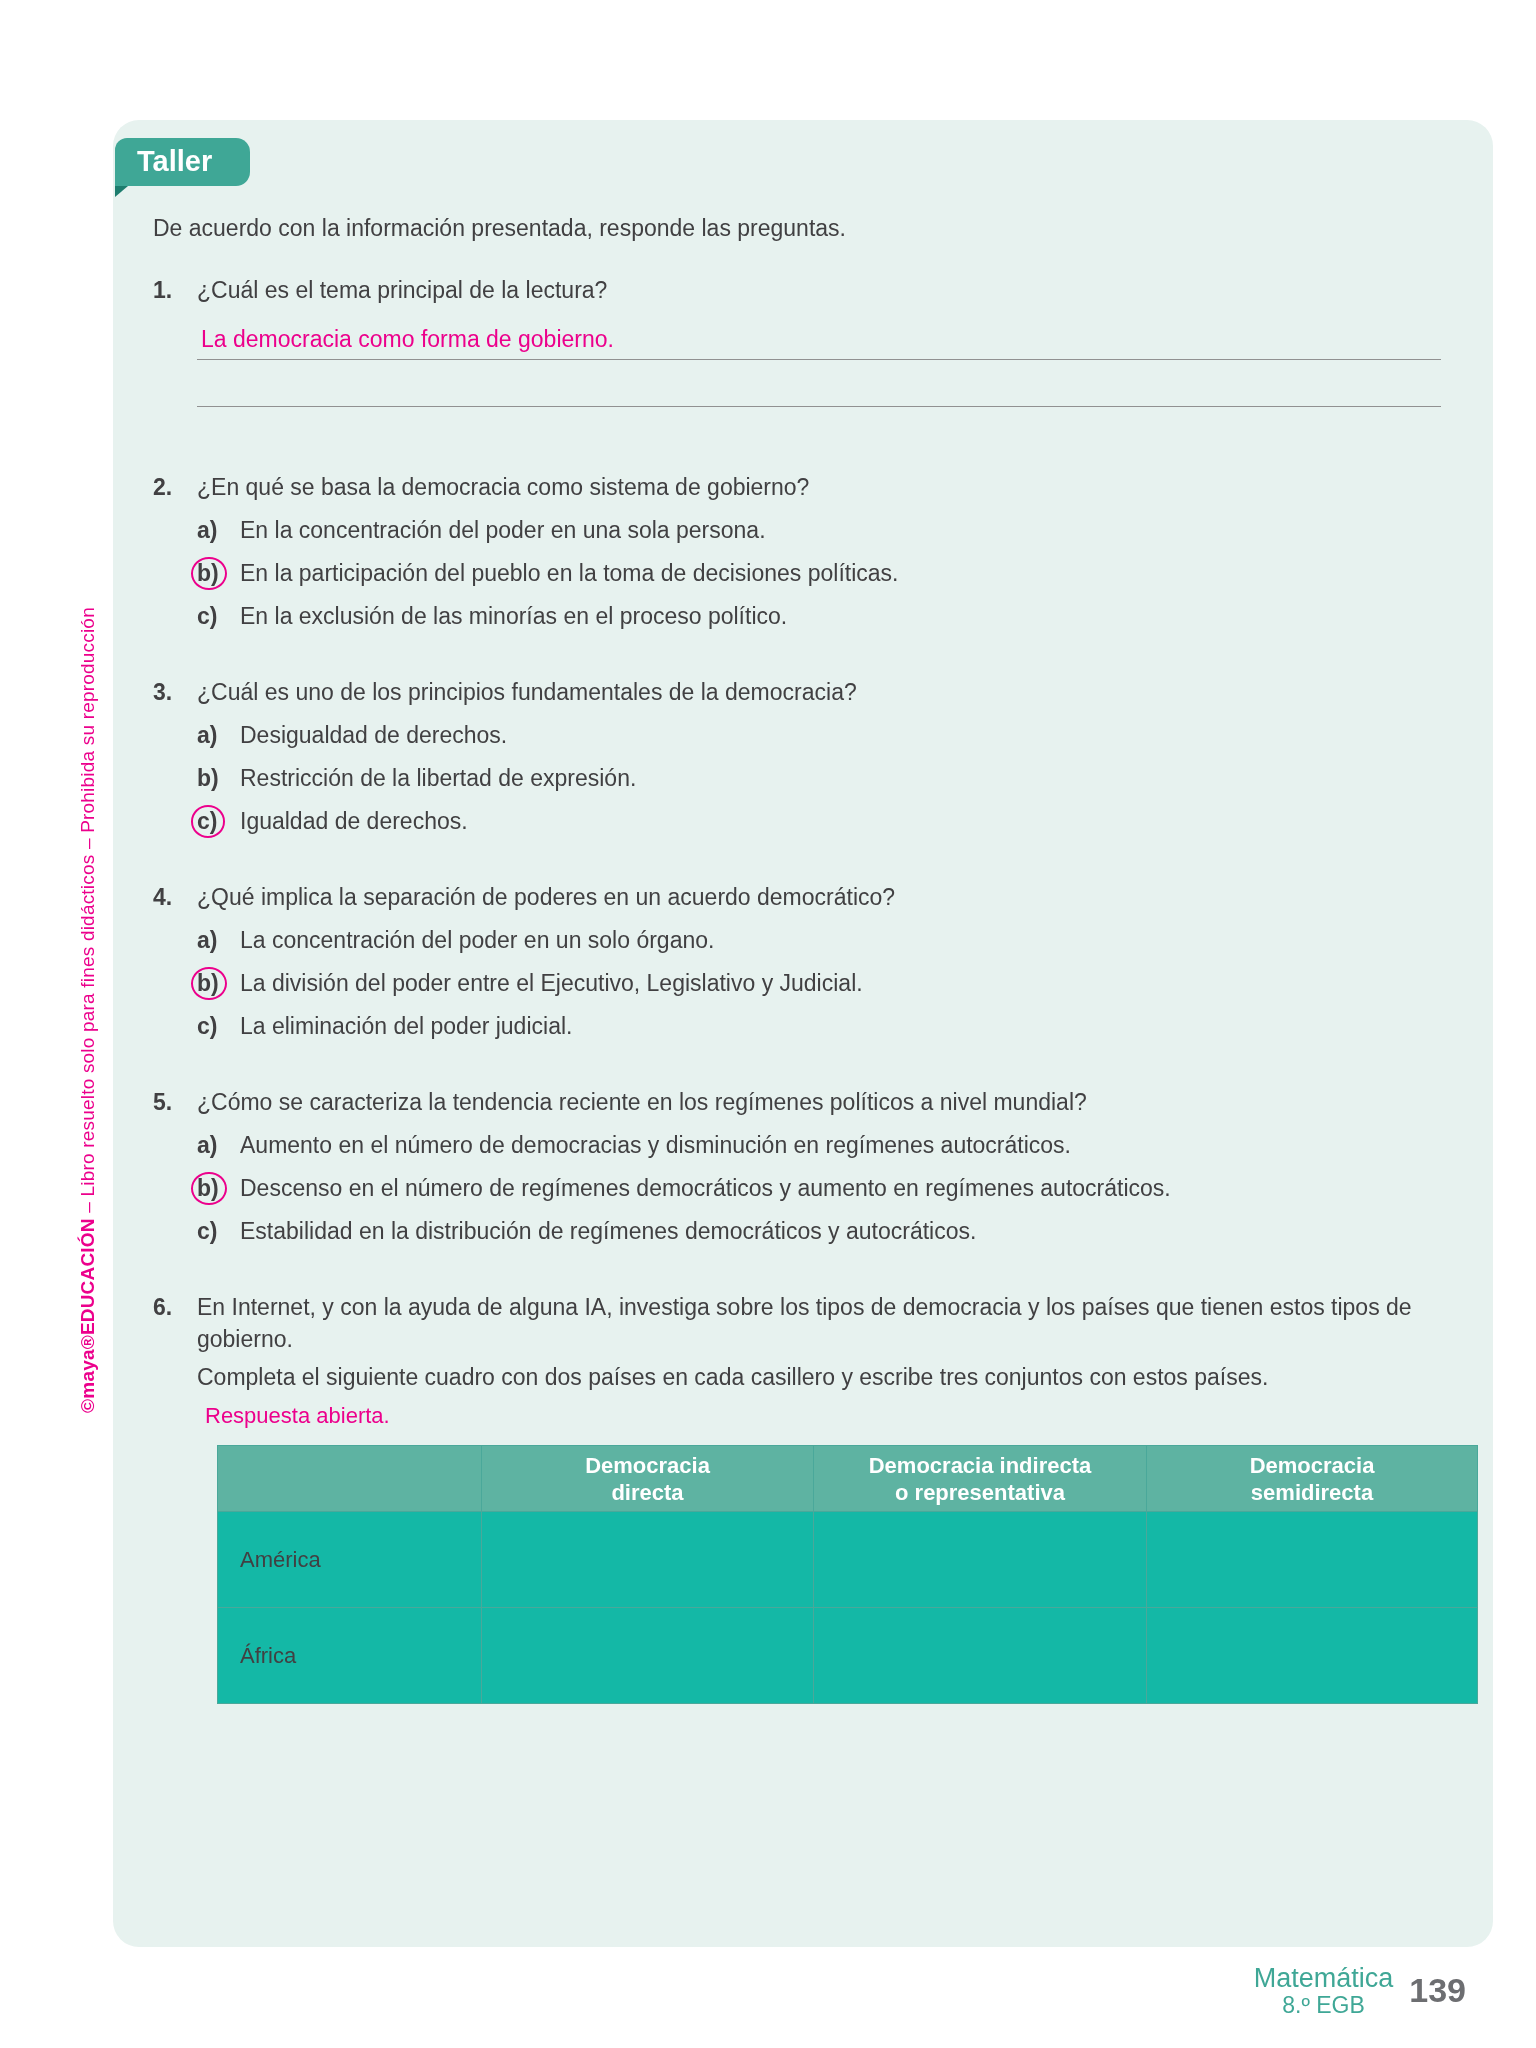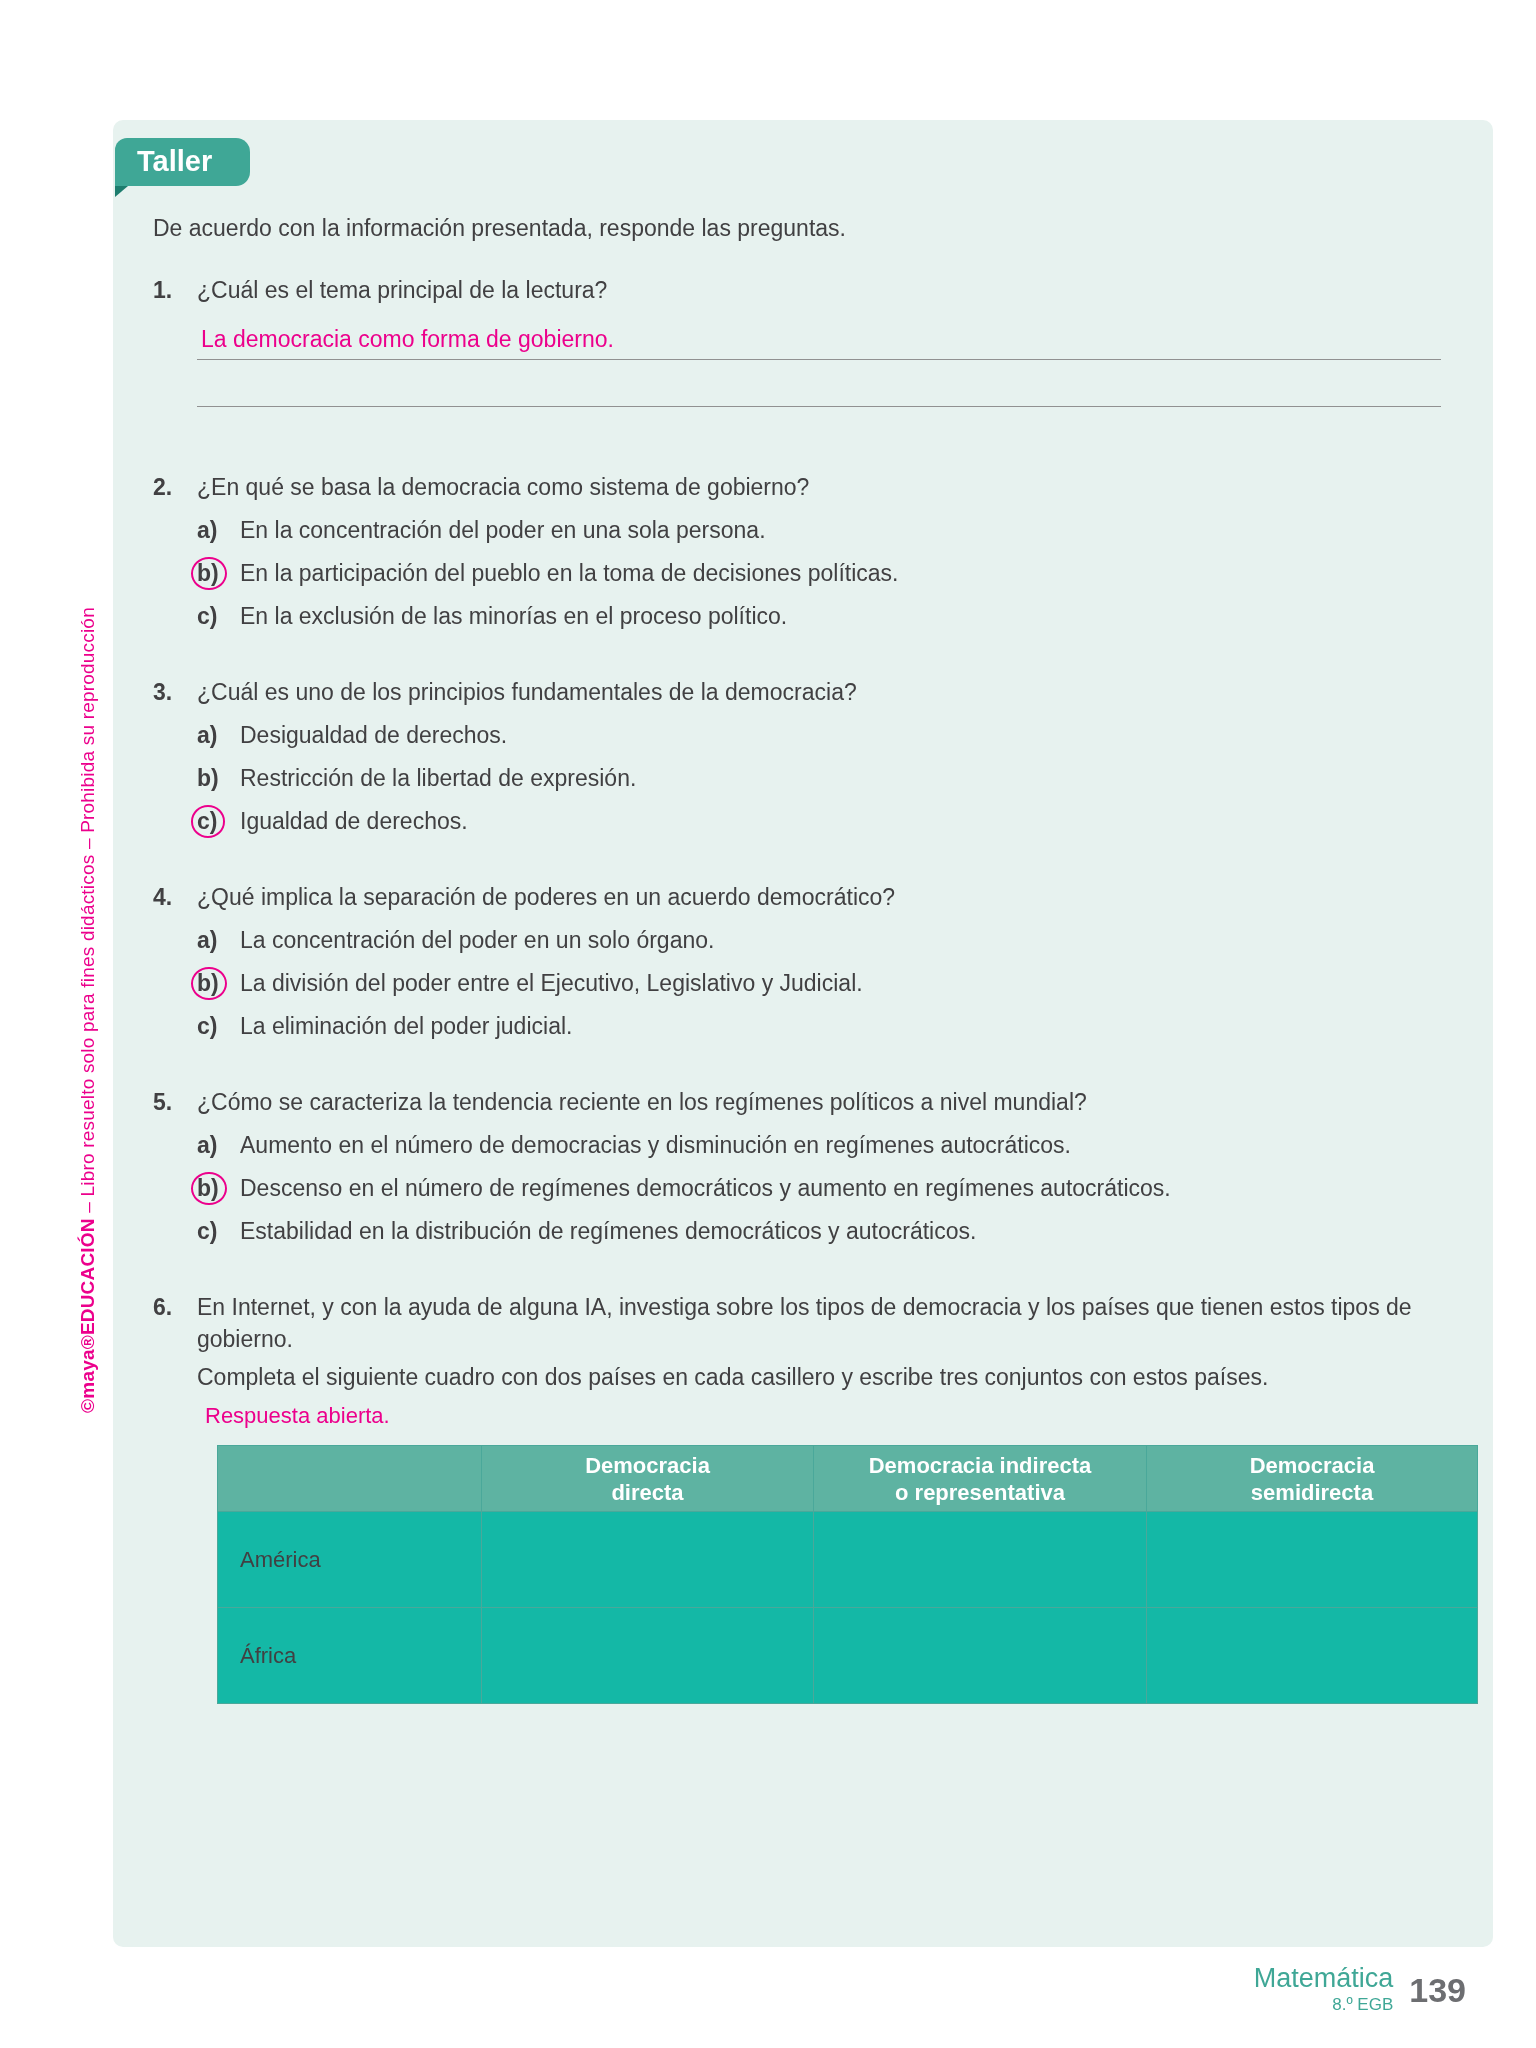--- a/index.html
+++ b/index.html
@@ -20,21 +20,21 @@
     display:flex;align-items:center;justify-content:center;
   }
   .rot{
     transform:rotate(-90deg);white-space:nowrap;color:var(--pink);
     font-size:19px;letter-spacing:.2px;
   }
   .rot b{font-weight:bold;}
   
   .panel{
     position:absolute;left:113px;top:120px;width:1380px;height:1827px;
-    background:var(--panel_bg);border-radius:10px;
+    background:var(--panel_bg);border-radius:26px;
     padding:92px 48px 14px 40px;
   }
   .badge{
     position:absolute;left:2px;top:18px;background:var(--accent);color:#fff;
     font-weight:bold;font-size:29px;line-height:29px;
     padding:9px 38px 10px 22px;border-radius:12px 14px 14px 0;
   }
   .badge::after{
     content:"";position:absolute;left:0;top:100%;width:0;height:0;
     border-top:11px solid var(--accent_dark);border-right:13px solid transparent;
@@ -75,21 +75,21 @@
     background:#14b8a6;border:1px solid var(--table_border);height:96px;
   }
   .dem-table td.row-label{
     font-size:22px;padding-left:22px;vertical-align:middle;color:var(--text);
   }
   .page-footer{
     position:absolute;right:70px;top:1963px;display:flex;align-items:center;gap:16px;margin-left:36px;
   }
   .footer-text{text-align:right;}
   .subject{color:var(--accent);font-size:27px;line-height:30px;}
-  .grade{color:var(--accent);font-size:17px;line-height:24px;}
+  .grade{color:var(--accent);font-size:23px;line-height:24px;text-align:center;}
   .page-num{color:var(--page_number_gray);font-size:34px;font-weight:bold;line-height:48px;}
 </style>
 </head>
 <body>
 
 <div class="sidebar-vertical">
   <span class="rot"><b>©maya®EDUCACIÓN</b><span> – Libro resuelto solo para fines didácticos – Prohibida su reproducción</span></span>
 </div>
 
 <div class="panel">

